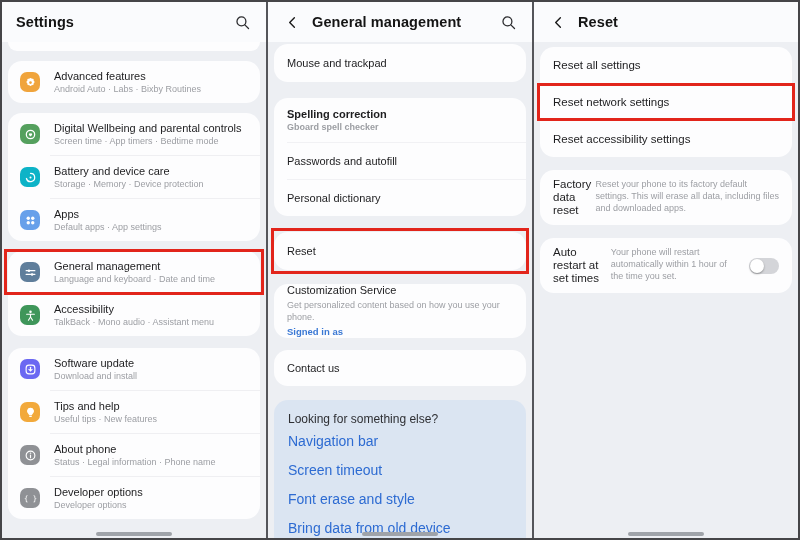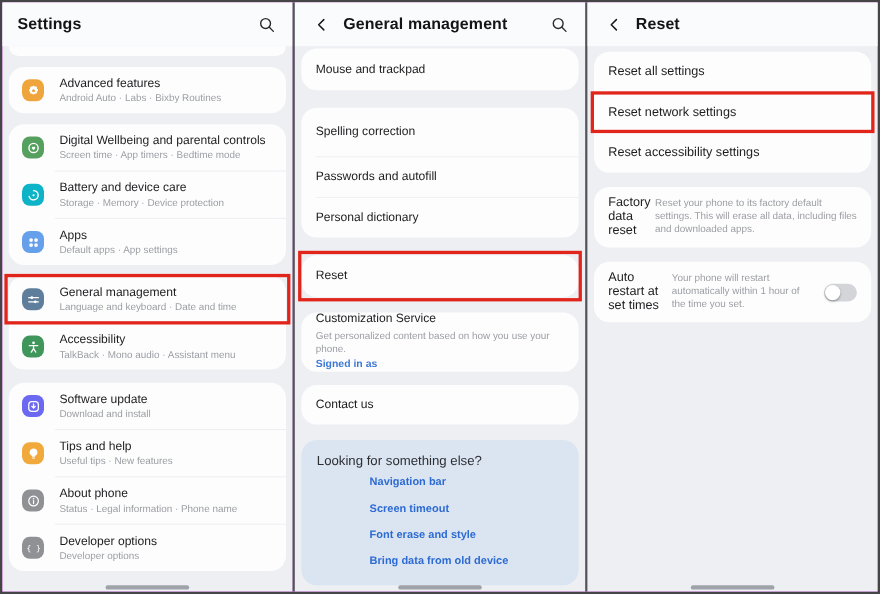--- a/index.html
+++ b/index.html
@@ -1,17 +1,17 @@
 <!DOCTYPE html>
 <html><head>
 <meta charset="utf-8">
 <style>
   * { margin:0; padding:0; box-sizing:border-box; }
   html,body { width:800px; height:540px; background:#fff; font-family:"Liberation Sans","DejaVu Sans",sans-serif; }
-  .app { width:800px; height:540px; border:2px solid #454548; display:flex; background:#a21caf; overflow:hidden; }
+  .app { width:800px; height:540px; border:2px solid #454548; display:flex; background:#701a75; overflow:hidden; }
   .panel { flex:1 1 0; position:relative; overflow:hidden; display:flex; flex-direction:column; background:#edeff3; }
   .panel + .panel { border-left:2px solid #54555a; }
 
   .hdr { height:40px; flex:none; display:flex; align-items:center; padding:0 14px; background:#fafbfd; gap:10px; }
   .hdr .title { font-size:14.5px; font-weight:bold; color:#141414; letter-spacing:.1px; }
   .hdr .spacer { flex:1; }
   .iconbtn { width:20px; height:20px; display:flex; align-items:center; justify-content:center; cursor:pointer; flex:none; }
 
   .card { background:#fdfdfe; border-radius:14px; margin:0 6px; flex:none; position:relative; }
   .strip { height:9px; background:#fdfdfe; border-radius:0 0 12px 12px; margin:0 6px; flex:none; }
@@ -21,32 +21,32 @@
   .lrow { display:flex; align-items:center; gap:14px; padding:0 10px 0 12px; height:42px; position:relative; cursor:pointer; }
   .appicon { width:20px; height:20px; border-radius:7px; flex:none; display:flex; align-items:center; justify-content:center; }
   .appicon svg { width:15px; height:15px; display:block; }
   .txt { display:flex; flex-direction:column; gap:2px; min-width:0; flex:1; }
   .t  { font-size:11px; color:#1d1d1f; line-height:12px; white-space:nowrap; }
   .s  { font-size:9px; color:#9c9ea3; line-height:10px; white-space:nowrap; }
   .sep { height:1px; background:#efeff2; margin-left:42px; }
   .sep2 { height:1px; background:#f1f1f4; margin-left:13px; }
 
   .mrow { display:flex; flex-direction:column; justify-content:center; padding:4px 13px; height:36px; position:relative; cursor:pointer; }
-  .mrow.tall { height:44px; gap:2px; }
+  .mrow.tall { height:44px; gap:2px;font-weight:bold; }
   .desc { font-size:9px; color:#9c9ea3; line-height:12px; }
   .linkblue { font-size:9.5px; color:#3a78d4; font-weight:bold; line-height:12px; }
 
   .red-frame { position:absolute; border:3px solid #e2251b; z-index:6; pointer-events:none; }
   .fr-row  { inset:-2px -4px; }
   .fr-card { inset:-4px -3px; }
   .fr-row-r { inset:-1px -3px; }
 
   .bluecard { background:#dbe5f2; border-radius:14px; margin:0 6px; flex:none; padding:12px 14px 10px 14px; }
   .bc-title { font-size:12px; color:#2e2f33; font-weight:500; }
-  .bc-link { font-size:10px; color:#2d6bd2; font-weight:700; padding:6.5px 0; cursor:pointer;margin-left:48px; }
+  .bc-link { font-size:14px; color:#2d6bd2; font-weight:400; padding:6.5px 0; cursor:pointer; }
 
   .rrow2 { display:flex; align-items:center; padding:8px 13px; position:relative; }
   .rrow2 .txt2 { flex:1; display:flex; gap:3px; }
   .t2 { font-size:11.5px; color:#1d1d1f; line-height:13px; }
   .toggle { width:30px; height:16px; border-radius:9px; background:#d4d5d9; position:relative; flex:none; margin-left:8px; cursor:pointer; }
   .toggle .knob { position:absolute; left:1px; top:1px; width:14px; height:14px; border-radius:50%; background:#fff; box-shadow:0 1px 2px rgba(0,0,0,.35); }
 
   .navpill { position:absolute; bottom:2px; left:50%; transform:translateX(-50%); width:76px; height:4px; border-radius:2px; background:#9fa3a9; cursor:pointer; }
 </style>
 </head>
@@ -241,20 +241,21 @@
     <div class="card">
       <div class="mrow" style="height:38px">
         <span class="t">Mouse and trackpad</span>
       </div>
     </div>
     <div class="gap16"></div>
 
     <div class="card">
       <div class="mrow tall">
         <span class="t">Spelling correction</span>
+        <span class="s">Gboard spell checker</span>
       </div>
       <div class="sep2"></div>
       <div class="mrow">
         <span class="t">Passwords and autofill</span>
       </div>
       <div class="sep2"></div>
       <div class="mrow">
         <span class="t">Personal dictionary</span>
       </div>
     </div>

